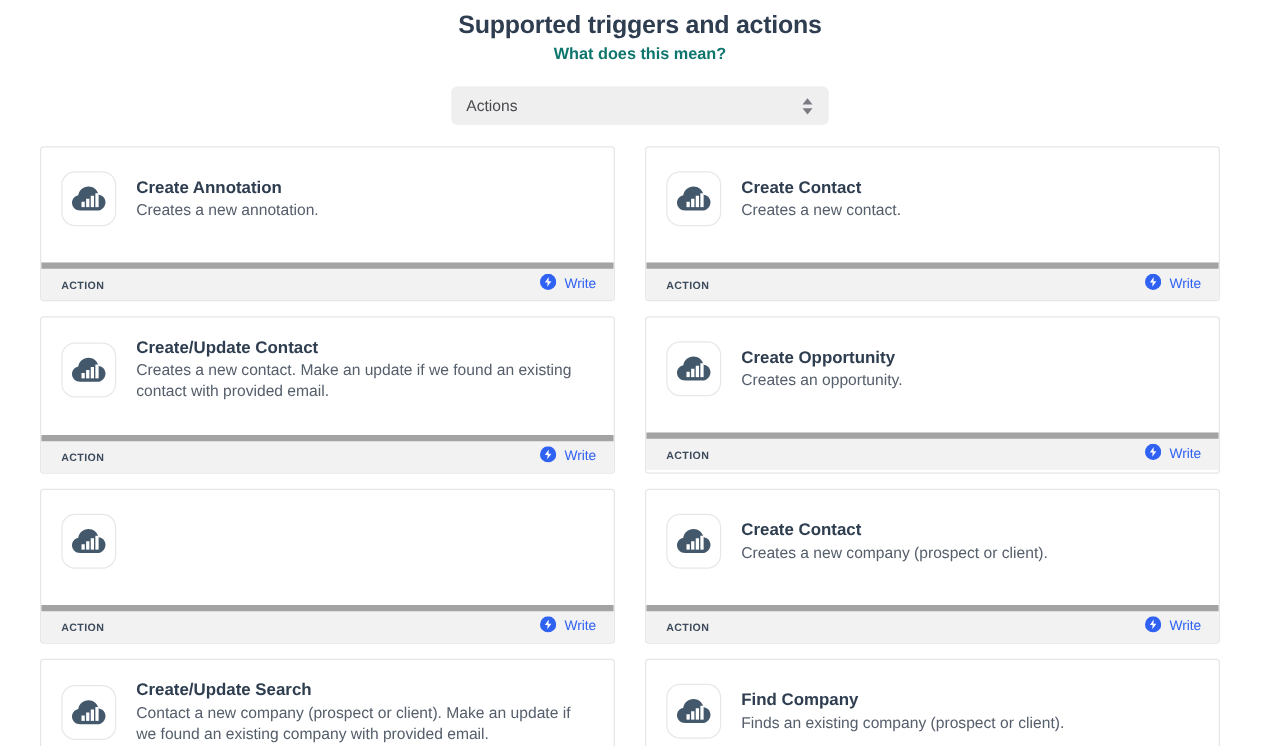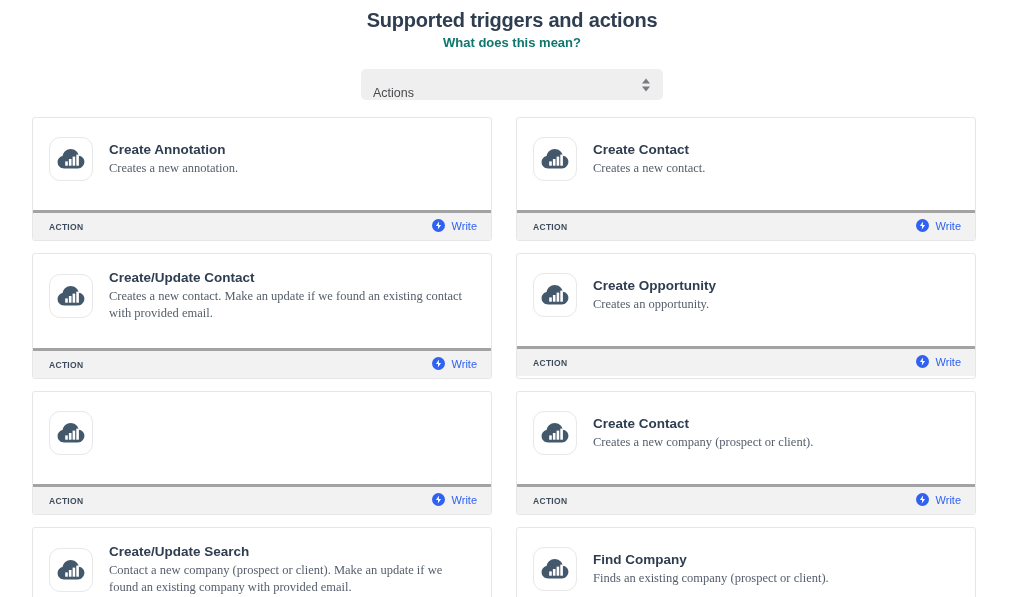--- a/index.html
+++ b/index.html
@@ -44,22 +44,22 @@
     margin-top: 18px;
   }
   .filter-select {
     position: relative;
     width: 302px;
     height: 31px;
     background: #efeff0;
     border: none;
     border-radius: 5px;
     display: flex;
-    align-items: flex-end;
-    padding: 0 12px;
+    align-items: center;
+    padding: 12px 12px;
     cursor: pointer;
   }
   .filter-value {
     font-size: 12.5px;
     color: #4a4a4f;
     line-height: 14px;
   }
   .filter-arrows {
     position: absolute;
     right: 13px;
@@ -127,26 +127,25 @@
     color: #2e3d4f;
     line-height: 17px;
     margin: 0 0 2px 0;
   }
   .card-desc {
     font-size: 12.5px;
     color: #555e6b;
     line-height: 17px;
     margin: 0;
     max-width: 360px;
-    font-family: Liberation Serif, serif;
   }
 
   .card-footer {
     background: #f2f2f2;
-    border-top: 3px solid #a3a3a3;
+    border-top: 5px solid #a3a3a3;
     height: 30px;
     display: flex;
     align-items: center;
     justify-content: space-between;
     padding: 0 14px 0 16px;
   }
   .footer-type {
     font-size: 8.5px;
     font-weight: bold;
     color: #3d4b5c;

